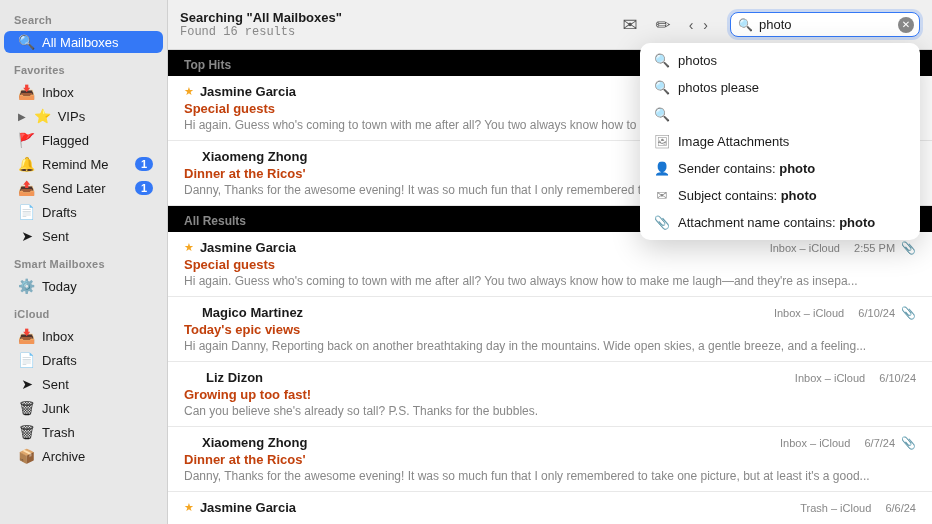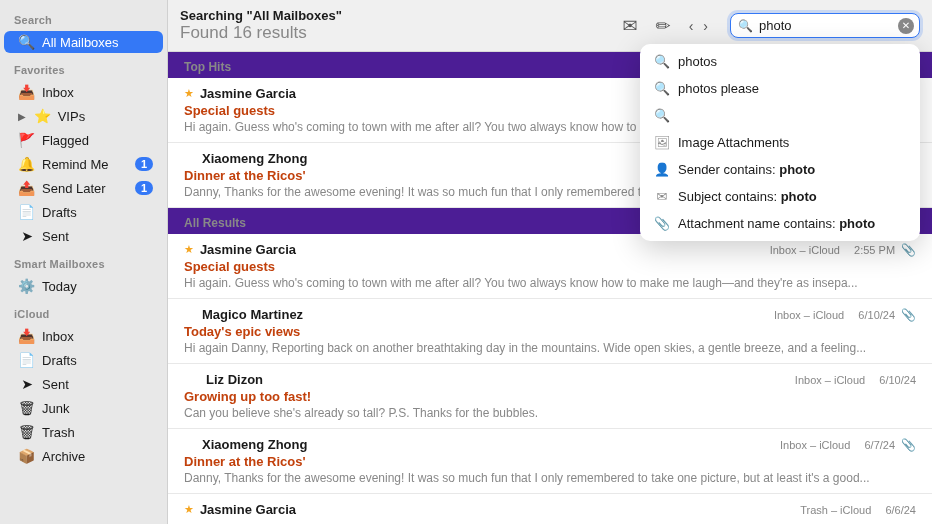--- a/index.html
+++ b/index.html
@@ -103,22 +103,23 @@
     }
     .toolbar-title-area {
       flex: 1;
     }
     .toolbar-title {
       font-size: 13px;
       font-weight: 600;
       color: #1a1a1a;
     }
     .toolbar-subtitle {
-      font-size: 17px;
-      color: #888;
+      font-size: 12px;
+      color: #888;
+      font-family: Liberation Mono, monospace;
     }
     .toolbar-actions {
       display: flex;
       align-items: center;
       gap: 10px;
     }
     .toolbar-btn {
       background: none;
       border: none;
       cursor: pointer;
@@ -225,21 +226,21 @@
     .email-list {
       flex: 1;
       overflow-y: auto;
       padding: 0;
     }
     .section-header {
       font-size: 12px;
       font-weight: 600;
       color: #888;
       padding: 8px 16px 4px 16px;
-      background: #4c1d95;
+      background: #000000;
     }
     .email-item {
       display: flex;
       flex-direction: column;
       padding: 8px 16px;
       border-bottom: 1px solid #e8e8e8;
       cursor: pointer;
       background: white;
     }
     .email-item-top {

